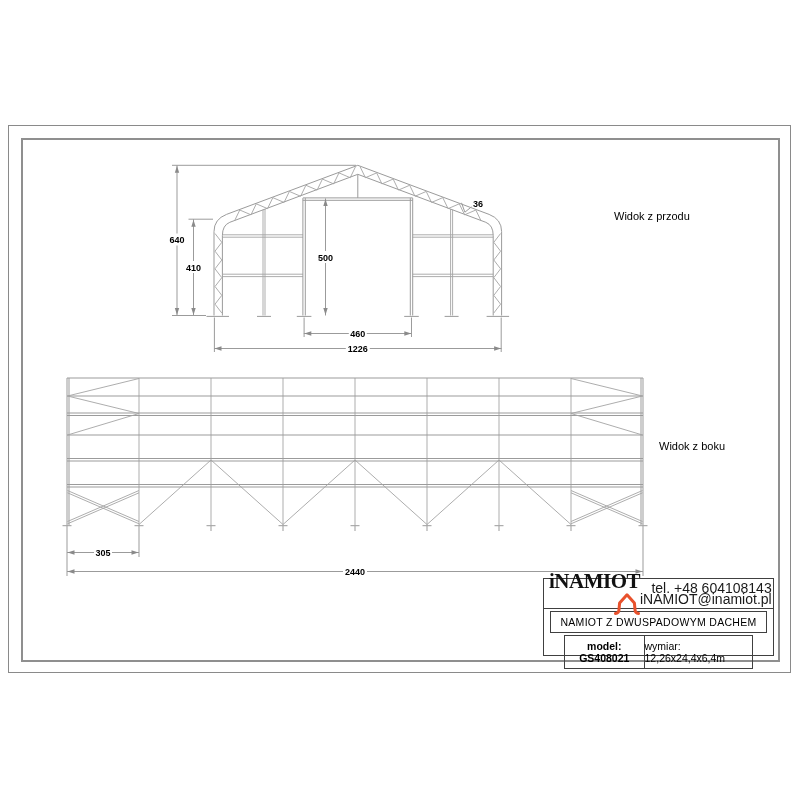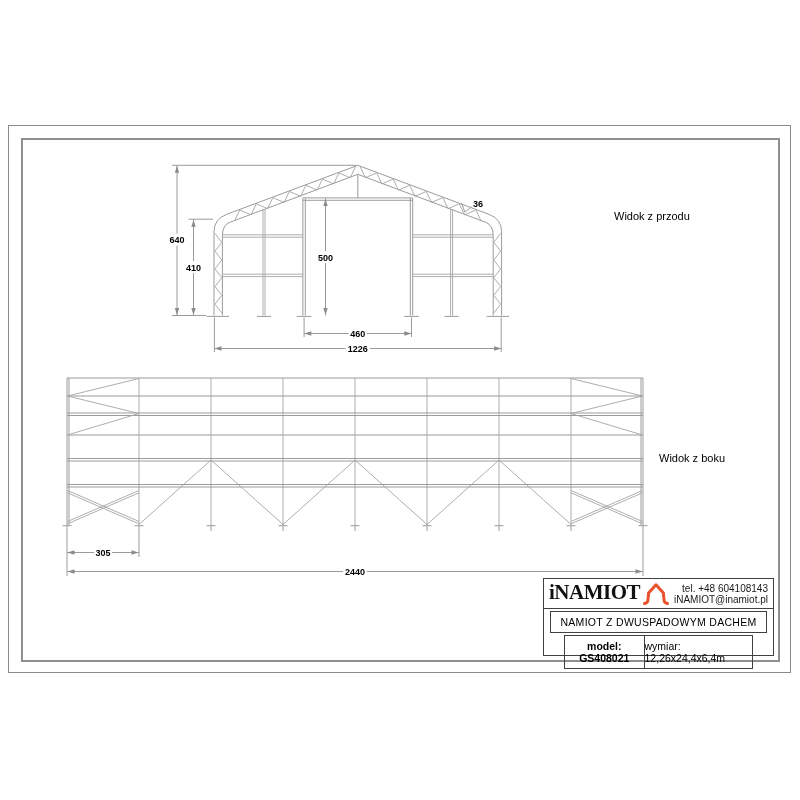--- a/index.html
+++ b/index.html
@@ -8,30 +8,30 @@
   .outer-border{position:absolute;left:8px;top:125px;width:781px;height:546px;
                 border:1px solid #8a8a8a;}
   .inner-border{position:absolute;left:21px;top:138px;width:755px;height:520px;
                 border:2px solid #8f8f8f;}
   svg.drawing{position:absolute;left:0;top:0;}
   .ln{stroke:#9b9b9b;stroke-width:1;fill:none;}
   .lnt{stroke:#a4a4a4;stroke-width:0.9;fill:none;}
   .dim{font:bold 9px "Liberation Sans",sans-serif;fill:#000;}
   .view-label{position:absolute;font-size:11px;color:#000;}
   #label-front{left:614px;top:210px;}
-  #label-side{left:659px;top:452px;}
+  #label-side{left:659px;top:440px;}
   
   .tblock{position:absolute;left:543px;top:578px;width:229px;height:76px;
           border:1px solid #404040;background:#fff;}
   .tb-row1{height:29px;border-bottom:1px solid #404040;display:flex;align-items:center;padding:0 5px;}
-  .logo{display:flex;align-items:flex-start;}
+  .logo{display:flex;align-items:flex-end;flex-direction:column;}
   .logo-text{font-family:"Liberation Serif",serif;font-weight:bold;font-size:21px;
              letter-spacing:-0.5px;color:#111;line-height:1;}
   .logo-icon{margin-left:3px;}
-  .contact{margin-left:auto;text-align:right;font-size:10px;line-height:11px;color:#1a1a1a;}
+  .contact{margin-left:auto;text-align:right;font-size:14px;line-height:11px;color:#1a1a1a;}
   .tb-row2{margin:2px 6px;border:1px solid #404040;text-align:center;
            font-size:10.5px;padding:4px 0;letter-spacing:.3px;color:#000;}
   .tb-row3{margin:0 20px 3px;border:1px solid #404040;display:flex;font-size:10.5px;color:#000;}
   .tb-model{width:42%;border-right:1px solid #404040;font-weight:bold;text-align:center;padding:4px 0;}
   .tb-size{flex:1;text-align:left;padding:4px 0;}
 </style>
 </head>
 <body>
 
 <div class="canvas">

